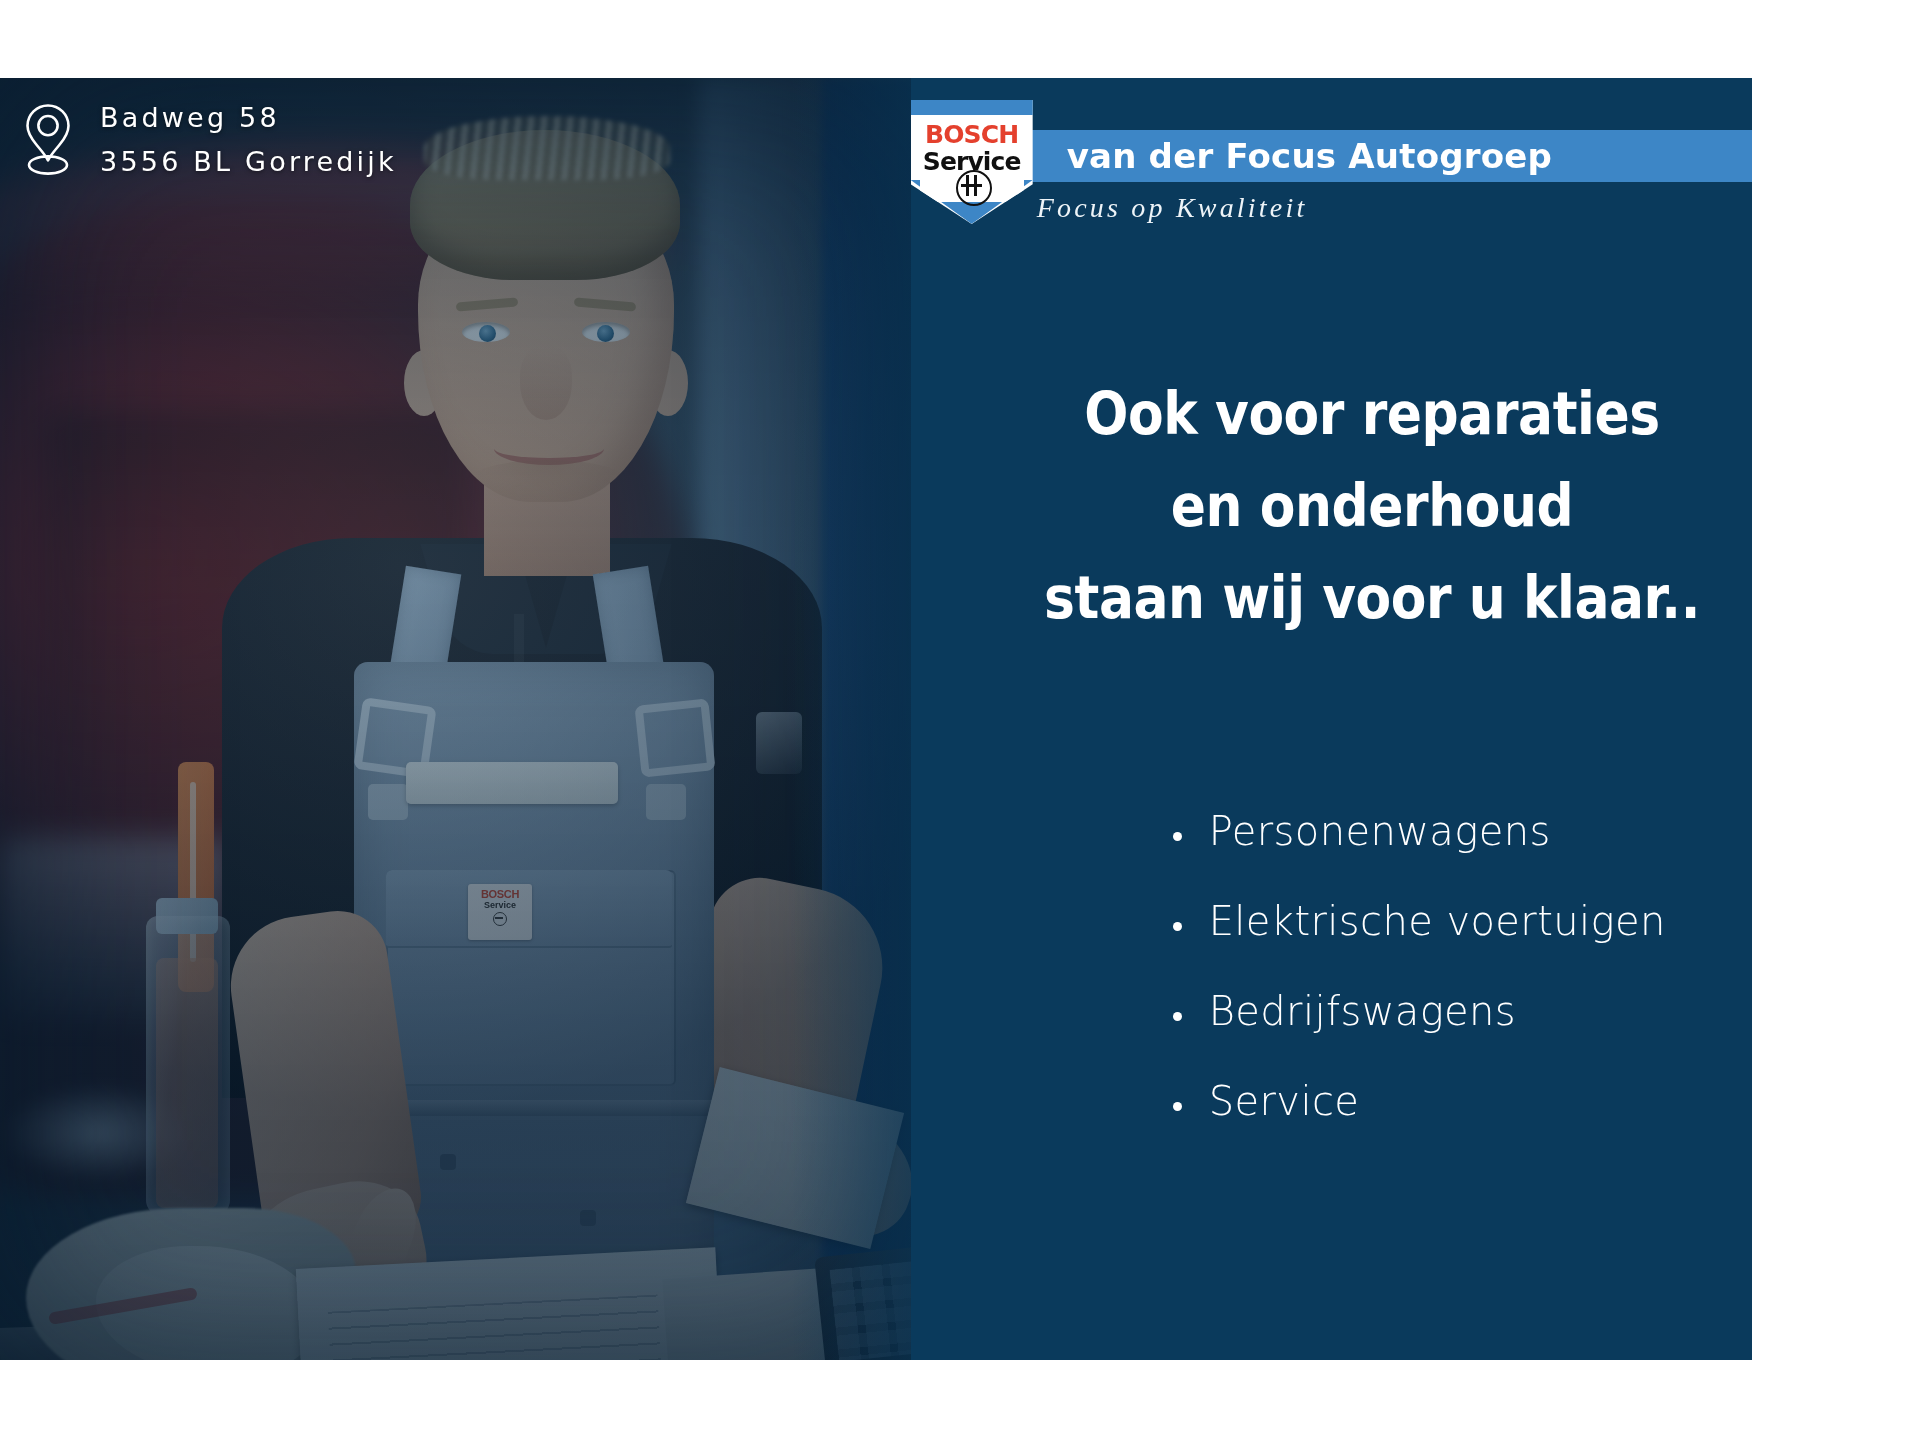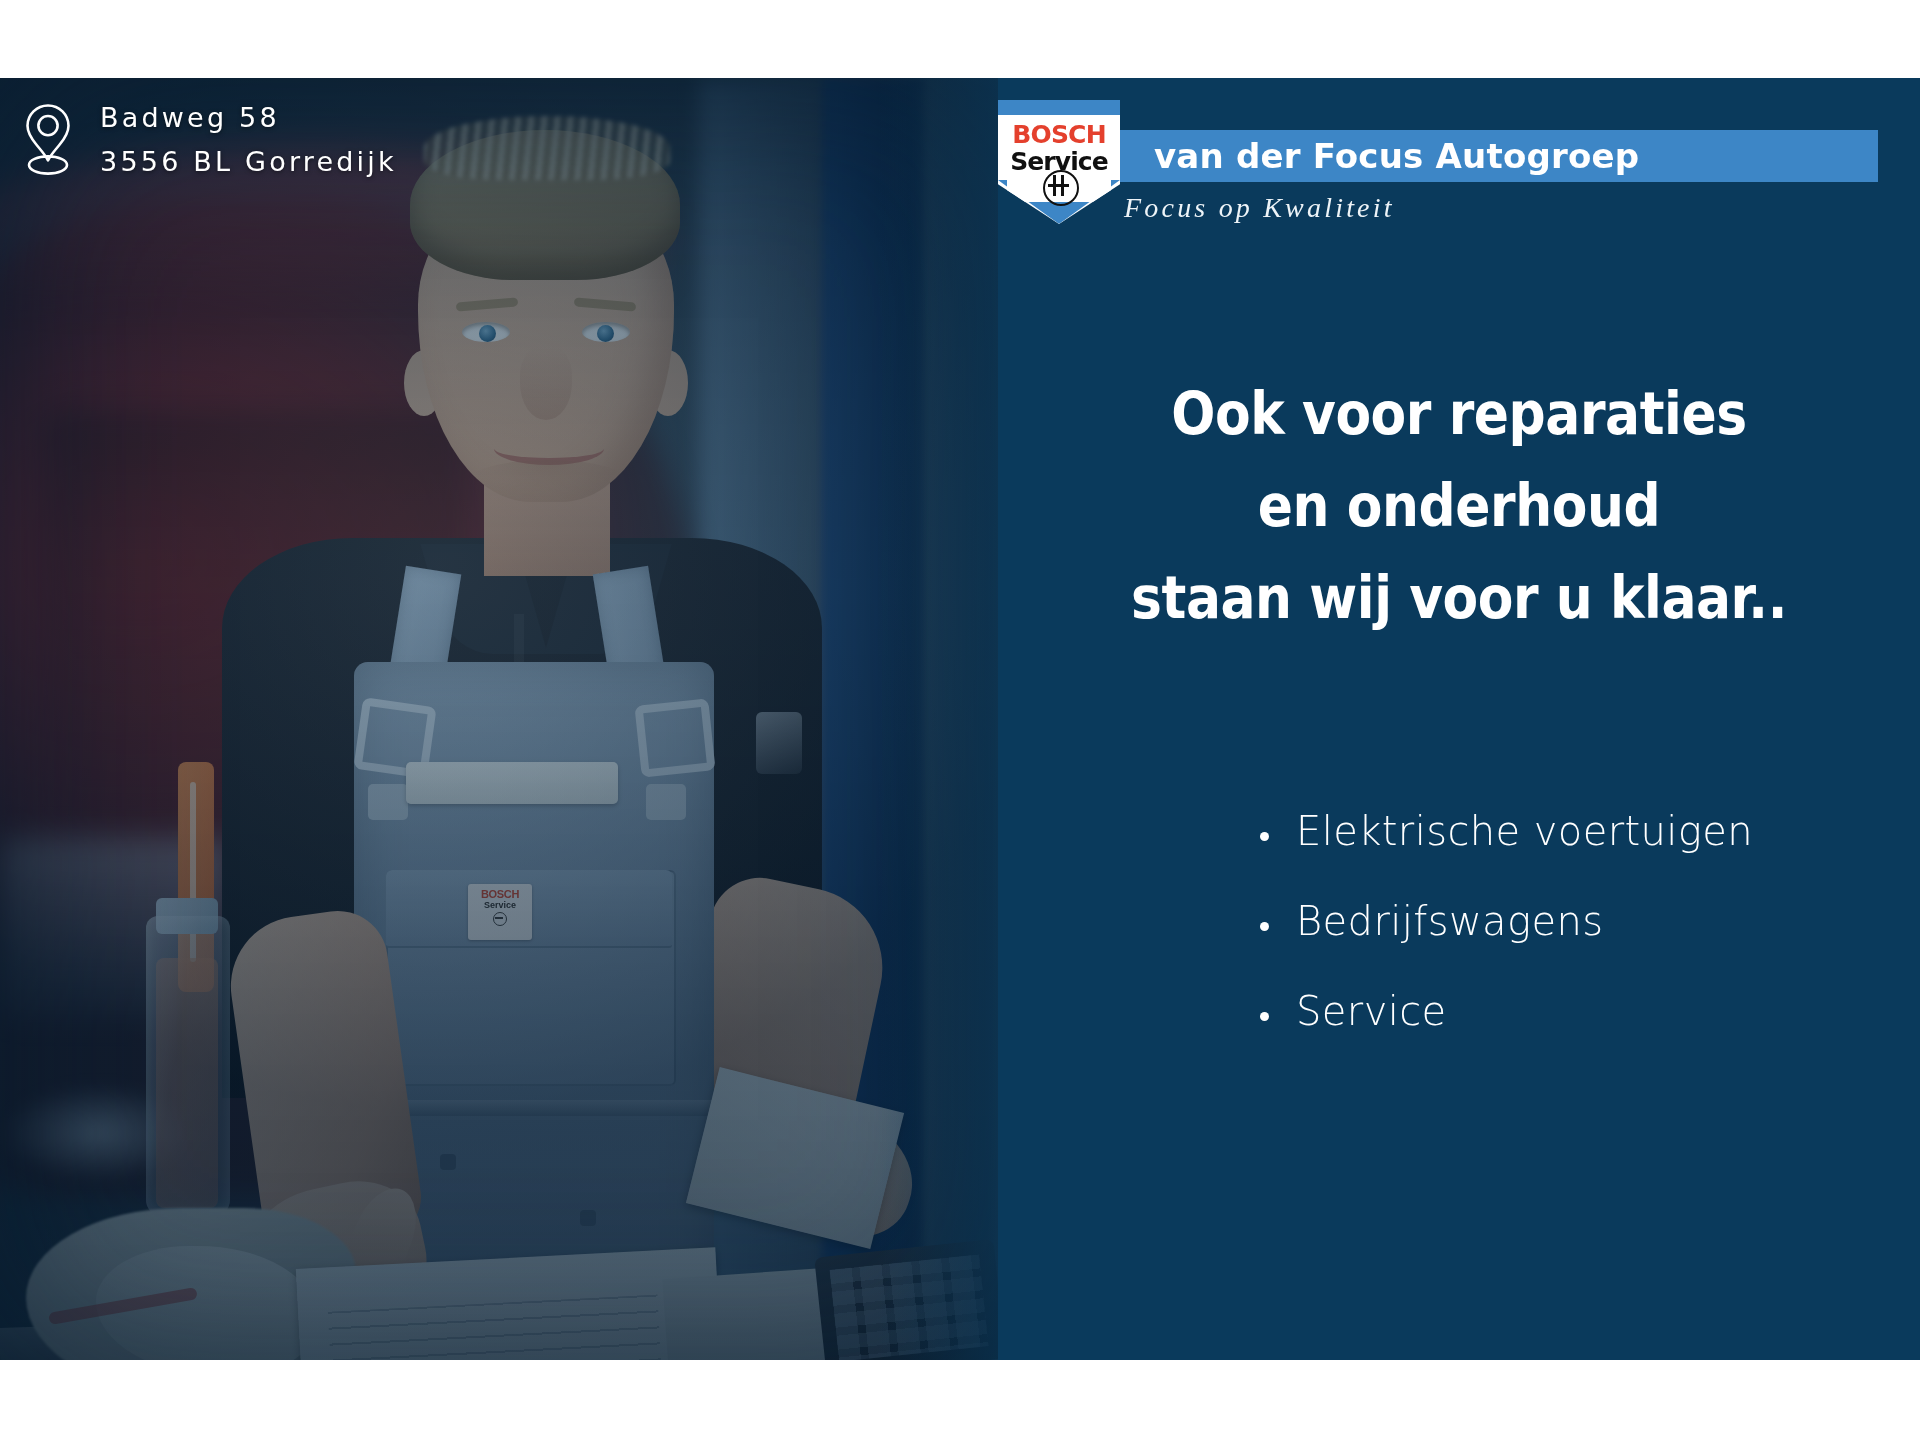--- a/index.html
+++ b/index.html
@@ -11,21 +11,21 @@
     width: 1920px;
     height: 1440px;
     font-family: "Liberation Sans", sans-serif;
     overflow: hidden;
   }
 
   .slide {
     position: absolute;
     left: 0;
     top: 78px;
-    width: 1920px;
+    width: 1752px;
     height: 1282px;
     display: flex;
     background: #fca5a5;
     overflow: hidden;
   }
 
   
   .photo-panel {
     position: relative;
     width: 998px;
@@ -696,19 +696,20 @@
       </div>
     </div>
 
     <div class="headline">
       <span class="hl-line">Ook voor reparaties</span>
       <span class="hl-line">en onderhoud</span>
       <span class="hl-line">staan wij voor u klaar..</span>
     </div>
 
     <ul class="bullets">
+      <li>Personenwagens</li>
       <li>Elektrische voertuigen</li>
       <li>Bedrijfswagens</li>
       <li>Service</li>
     </ul>
 
   </div>
 </div>
 
 </body></html>

